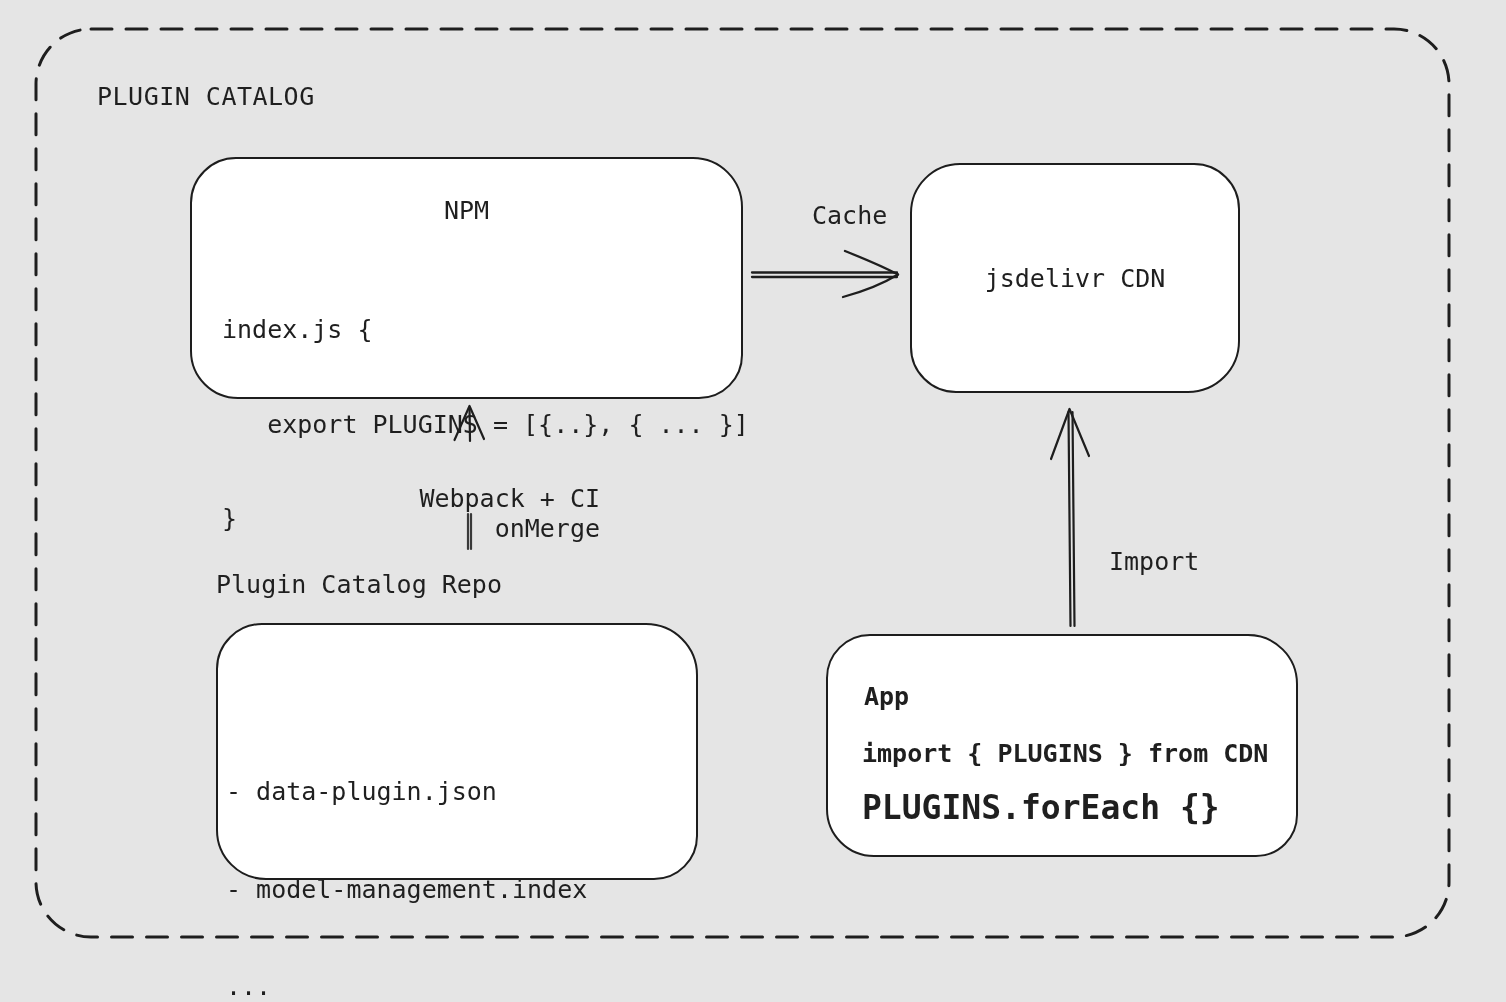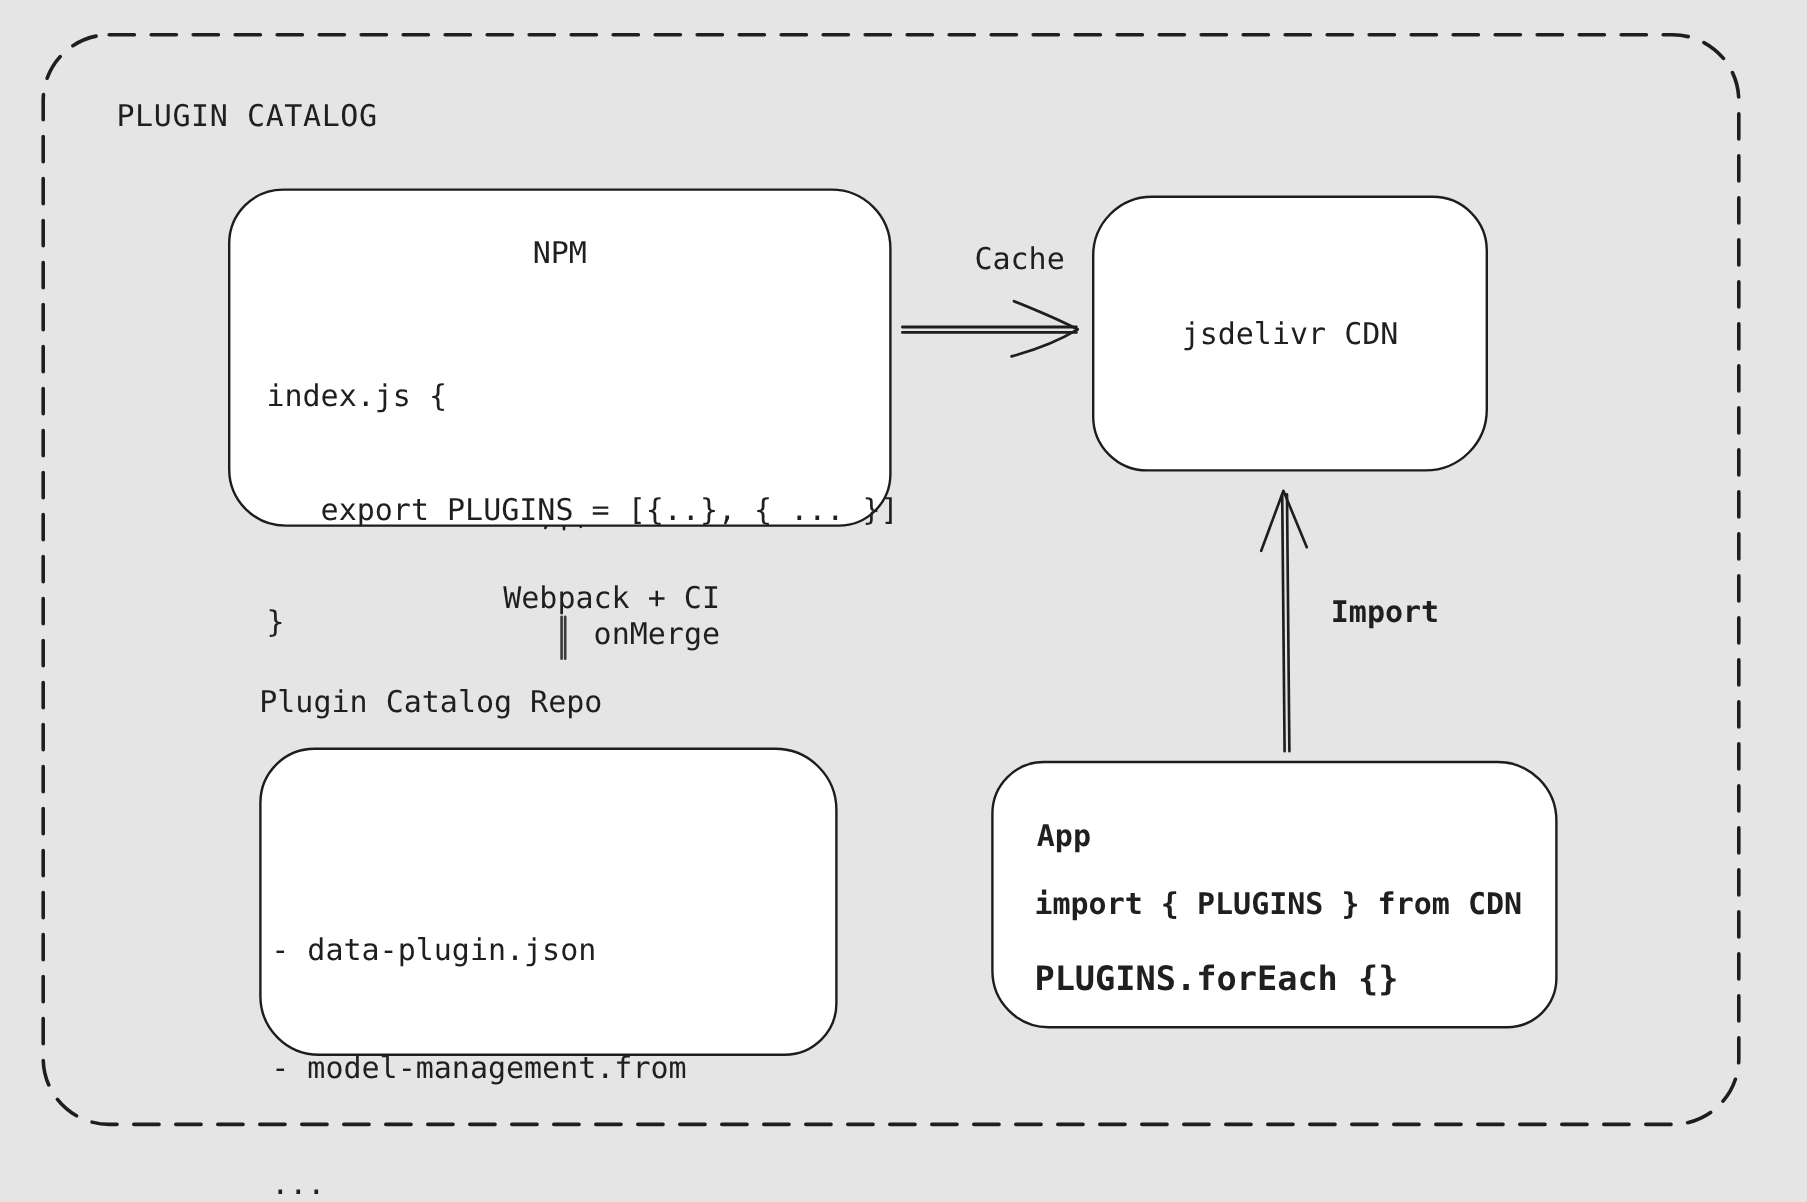--- a/index.html
+++ b/index.html
@@ -7,36 +7,36 @@
     position:relative;width:1506px;height:1002px;background:#e5e5e5;
     font-family:"DejaVu Sans Mono","Liberation Mono",monospace;
     color:#1f1f1f;overflow:hidden;
   }
   .wires{position:absolute;left:0;top:0;width:1506px;height:1002px;}
   .txt{position:absolute;font-size:25px;line-height:1.2;white-space:pre;}
   .box{
     position:absolute;background:#ffffff;border:2.5px solid #1d1d1d;
     box-sizing:border-box;
   }
-  .node-npm{left:190px;top:157px;width:553px;height:282px;border-radius:46px 50px 44px 48px;}
+  .node-npm{left:190px;top:157px;width:553px;height:242px;border-radius:46px 50px 44px 48px;}
   .npm-title{position:absolute;top:37px;left:0;right:0;text-align:center;font-size:25px;}
   .npm-code{position:absolute;top:92px;left:30px;font-size:25px;line-height:31.5px;white-space:pre;}
   .node-cdn{left:910px;top:163px;width:330px;height:230px;border-radius:50px 46px 52px 46px;
     display:flex;align-items:center;justify-content:center;font-size:25px;}
   .node-repo{left:216px;top:623px;width:482px;height:257px;border-radius:46px 52px 44px 50px;}
   .repo-files{position:absolute;top:86px;left:8px;font-size:25px;line-height:32.5px;white-space:pre;}
   .node-app{left:826px;top:634px;width:472px;height:223px;border-radius:44px 50px 42px 48px;font-weight:bold;}
   .app-title{position:absolute;left:36px;top:46px;font-size:25px;}
   .app-line1{position:absolute;left:34px;top:103px;font-size:25px;white-space:pre;}
-  .app-line2{position:absolute;left:34px;top:163px;font-size:28px;white-space:pre;}
+  .app-line2{position:absolute;left:34px;top:152px;font-size:33px;white-space:pre;}
   .page-title{left:97px;top:82px;letter-spacing:0.5px;}
   .cache-label{left:788px;top:201px;margin-left:24px;}
   .build-label{left:338px;top:448px;width:262px;text-align:right;line-height:30px;white-space:pre-line;margin-top:36px;}
   .repo-label{left:216px;top:570px;width:440px;text-align:left;}
-  .import-label{left:1109px;top:495px;font-weight:bold;}
+  .import-label{left:1109px;top:547px;}
 </style>
 </head>
 <body>
 
 <div class="canvas">
 
   <svg class="wires" viewBox="0 0 1506 1002" fill="none" stroke="#1e1e1e" stroke-linecap="round" stroke-linejoin="round">
 
     <rect x="36" y="29" width="1413" height="908" rx="55" ry="55" stroke-width="3" stroke-dasharray="21 14"></rect>
 
@@ -73,21 +73,21 @@
   </div>
 
   <div class="box node-cdn">
     <span>jsdelivr CDN</span>
   </div>
 
   <div class="txt repo-label">Plugin Catalog Repo</div>
   <div class="box node-repo">
     <div class="repo-files">
       <div>- data-plugin.json</div>
-      <div>- model-management.from</div>
+      <div>- model-management.index</div>
       <div>...</div>
     </div>
   </div>
 
   <div class="box node-app">
     <div class="app-title">App</div>
     <div class="app-line1">import { PLUGINS } from CDN</div>
     <div class="app-line2">PLUGINS.forEach {}</div>
   </div>
 

